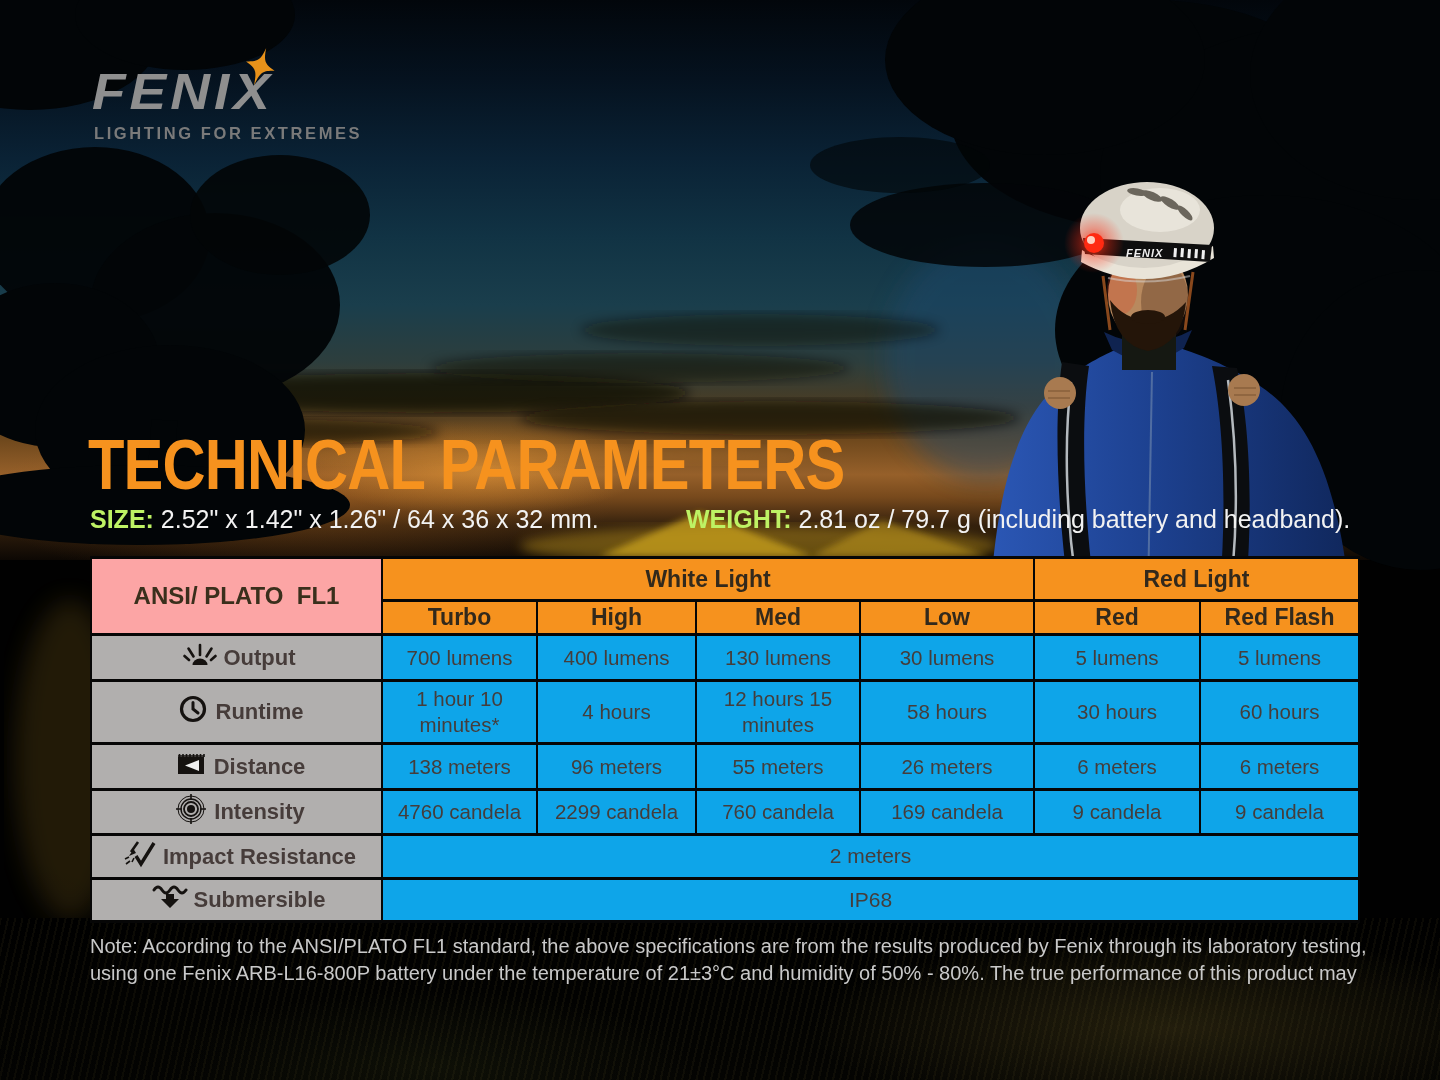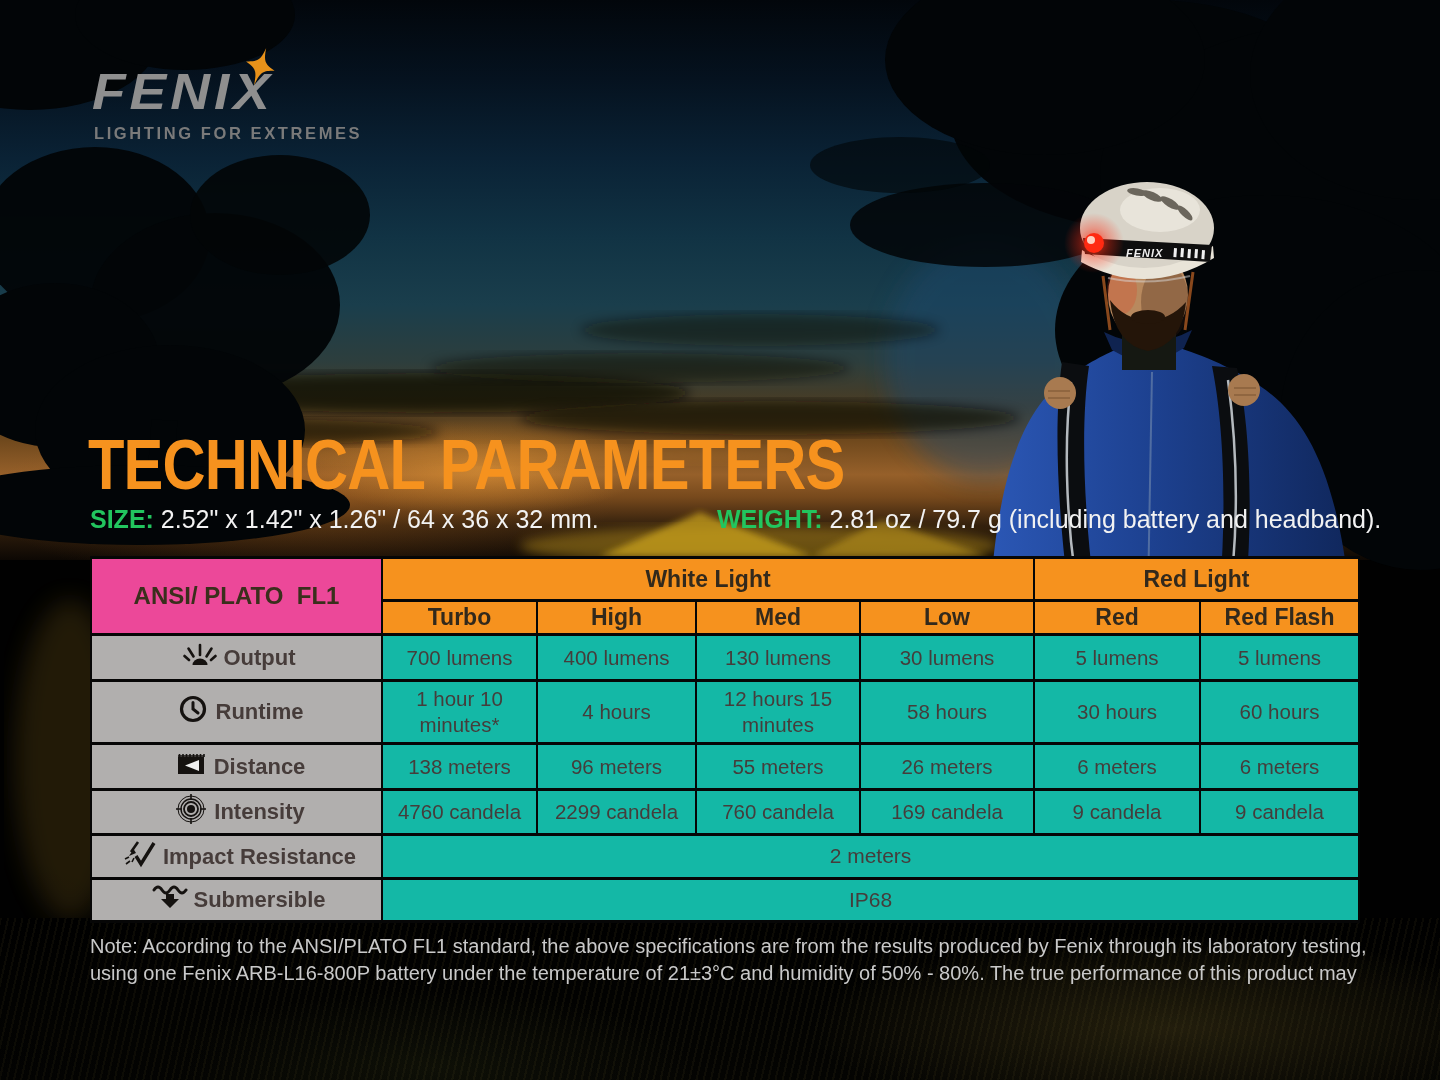--- a/index.html
+++ b/index.html
@@ -32,31 +32,31 @@
   .logo .star{position:absolute;left:146px;top:2px;}
   .logo .word{position:absolute;left:0;top:18px;font-size:55px;font-weight:bold;font-style:italic;
       letter-spacing:4px;color:#8f8f8f;transform:scaleY(.92);transform-origin:left top;}
   .logo .tag{position:absolute;left:2px;top:80px;font-size:16.5px;font-weight:bold;
       letter-spacing:2.6px;color:#7a7a7a;white-space:nowrap;}
 
   
   .title{position:absolute;left:88px;top:424px;font-size:71px;font-weight:bold;color:#F6921E;
       letter-spacing:-1px;white-space:nowrap;transform:scaleX(.84);transform-origin:left top;}
   .specs{position:absolute;left:90px;top:505px;width:1320px;font-size:25px;color:#f2f2f2;white-space:nowrap;}
-  .specs b{font-weight:bold;color:#22c55e;margin-top:12px;}
-  .specs .weight{position:absolute;left:627px;top:0;}
+  .specs b{font-weight:bold;color:#bef264;margin-top:12px;}
+  .specs .weight{position:absolute;left:596px;top:0;}
 
   
   table.spec{position:absolute;left:90px;top:556px;width:1268px;border-collapse:collapse;
       table-layout:fixed;}
   table.spec td{border:3px solid #060606;border-left-width:2px;border-right-width:2px;
       text-align:center;vertical-align:middle;padding:2px 4px;}
   td.hdr{background:#F6921E;color:#32291c;font-weight:bold;font-size:23px;}
-  td.corner{background:#ec4899;color:#3a2f1c;font-weight:bold;font-size:24px;white-space:pre;}
-  td.cell{background:#14b8a6;color:#453d3b;font-size:20.5px;line-height:1.25;margin-left:44px;}
+  td.corner{background:#fca5a5;color:#3a2f1c;font-weight:bold;font-size:24px;white-space:pre;}
+  td.cell{background:#0ea5e9;color:#453d3b;font-size:20.5px;line-height:1.25;margin-left:44px;}
   td.lbl{background:#B1AFAE;color:#463c3a;font-weight:bold;font-size:22px;text-align:left;padding-left:16px;}
   td.lbl .ic{display:inline-block;width:46px;text-align:center;vertical-align:middle;}
   td.lbl .tx{vertical-align:middle;}
   tr.rh1 td{height:43px;} tr.rh2 td{height:27px;}
   tr.r0 td{height:46px;} tr.r1 td{height:63px;} tr.r2 td{height:46px;}
   tr.r3 td{height:45px;} tr.r4 td{height:44px;} tr.r5 td{height:43px;}
 
   
   .notes{position:absolute;left:90px;top:933px;width:1285px;font-size:20px;line-height:27px;color:#c9c9c9;}
 </style>

